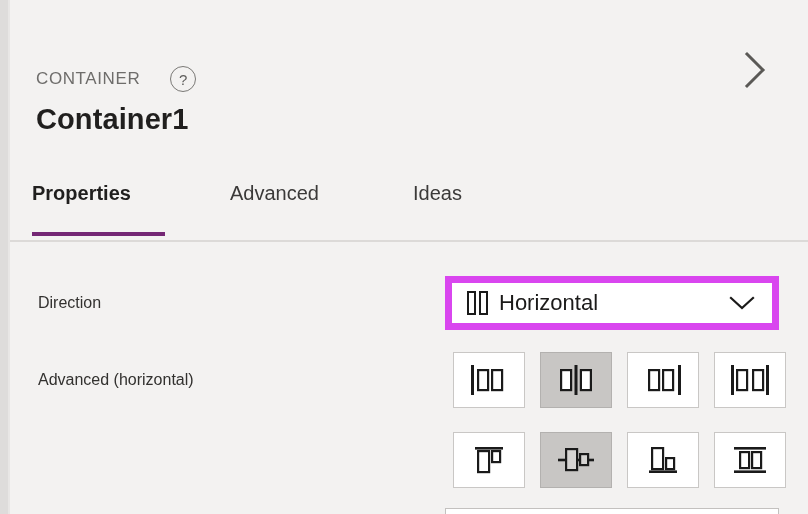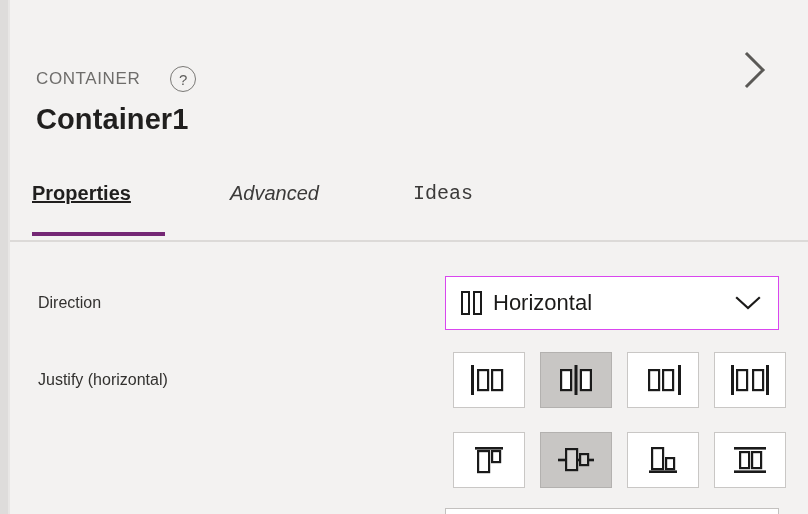--- a/index.html
+++ b/index.html
@@ -101,23 +101,23 @@
     height: 58px;
   }
   .tab {
     position: absolute;
     top: 0;
     font-size: 20px;
     color: #3b3a39;
     cursor: pointer;
     white-space: nowrap;
   }
-  .tab-0 { left: 22px; text-decoration: underline; }
-  .tab-1 { left: 220px; font-style: italic; }
-  .tab-2 { left: 403px; font-family: Liberation Mono, monospace; }
+  .tab-0 { left: 22px; }
+  .tab-1 { left: 220px; }
+  .tab-2 { left: 403px; }
   .tab.active {
     font-weight: 700;
     color: #201f1e;
   }
   .tab-underline {
     position: absolute;
     left: 22px;
     top: 50px;
     width: 133px;
     height: 4px;
@@ -153,21 +153,21 @@
   }
 
   
   .dropdown {
     position: absolute;
     left: 435px;
     top: 0;
     width: 334px;
     height: 54px;
     background: #ffffff;
-    border: 1px solid #d946ef;
+    border: 7px solid #d946ef;
     box-sizing: border-box;
     display: flex;
     align-items: center;
     cursor: pointer;
   }
   .dd-icon {
     margin-left: 15px;
     display: flex;
     align-items: center;
     gap: 3px;
@@ -275,21 +275,21 @@
         <span class="dd-text">Horizontal</span>
         <span class="dd-chevron">
           <svg width="26" height="16" viewBox="0 0 26 16">
             <polyline points="2,3 13,13 24,3" fill="none" stroke="#1b1a19" stroke-width="2.2" stroke-linecap="square" stroke-linejoin="miter"></polyline>
           </svg>
         </span>
       </div>
     </div>
 
     <div class="prop-row row-justify">
-      <div class="prop-label">Justify (horizontal)</div>
+      <div class="prop-label">Advanced (horizontal)</div>
       <div class="btn-group">
 
         <button class="seg-btn">
           <svg class="glyph" width="46" height="34" viewBox="0 0 46 34">
             <rect x="5" y="2" width="3" height="30" fill="#1a1a1a"></rect>
             <rect x="12.1" y="7.1" width="10" height="20" fill="#fff" stroke="#1a1a1a" stroke-width="2.2"></rect>
             <rect x="26.1" y="7.1" width="10" height="20" fill="#fff" stroke="#1a1a1a" stroke-width="2.2"></rect>
           </svg>
         </button>
 

